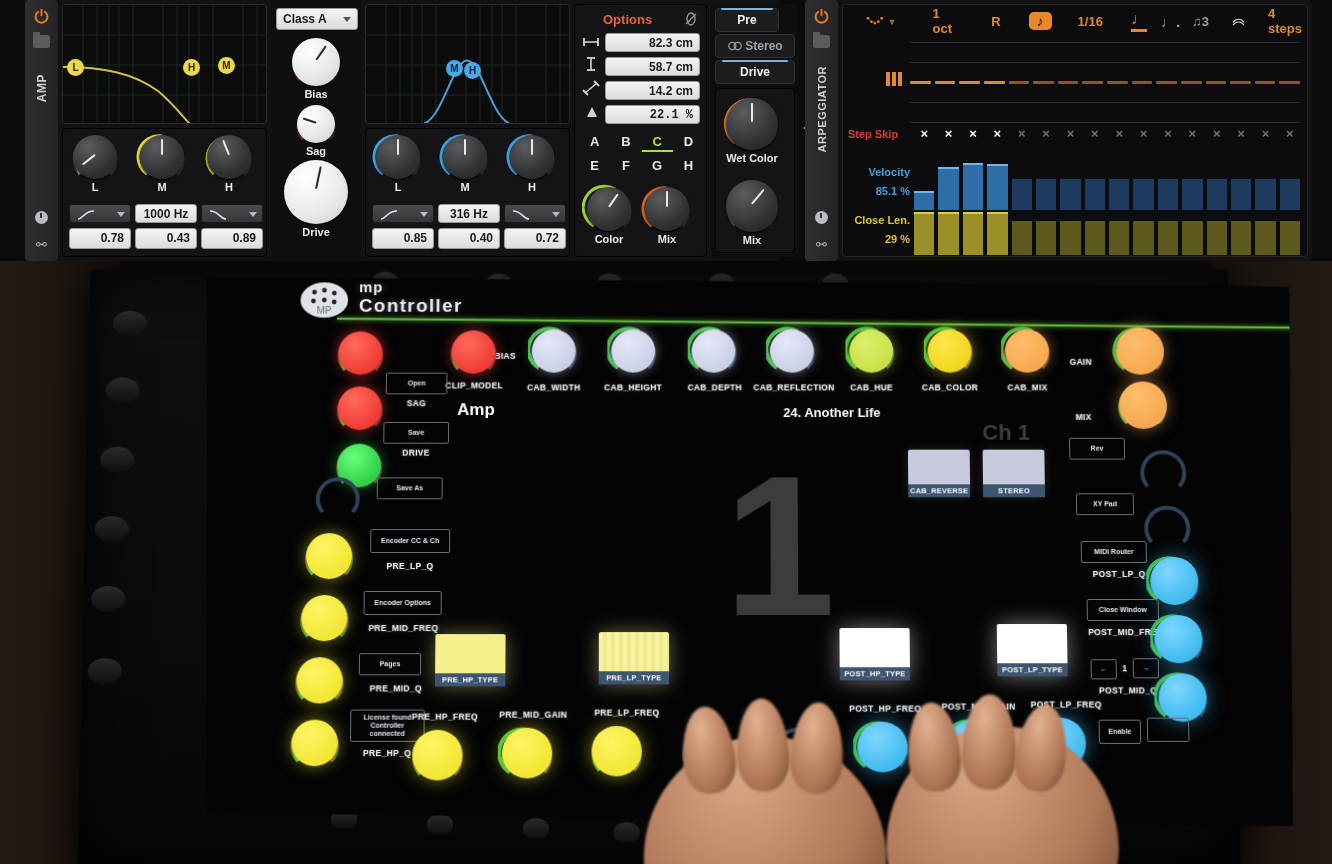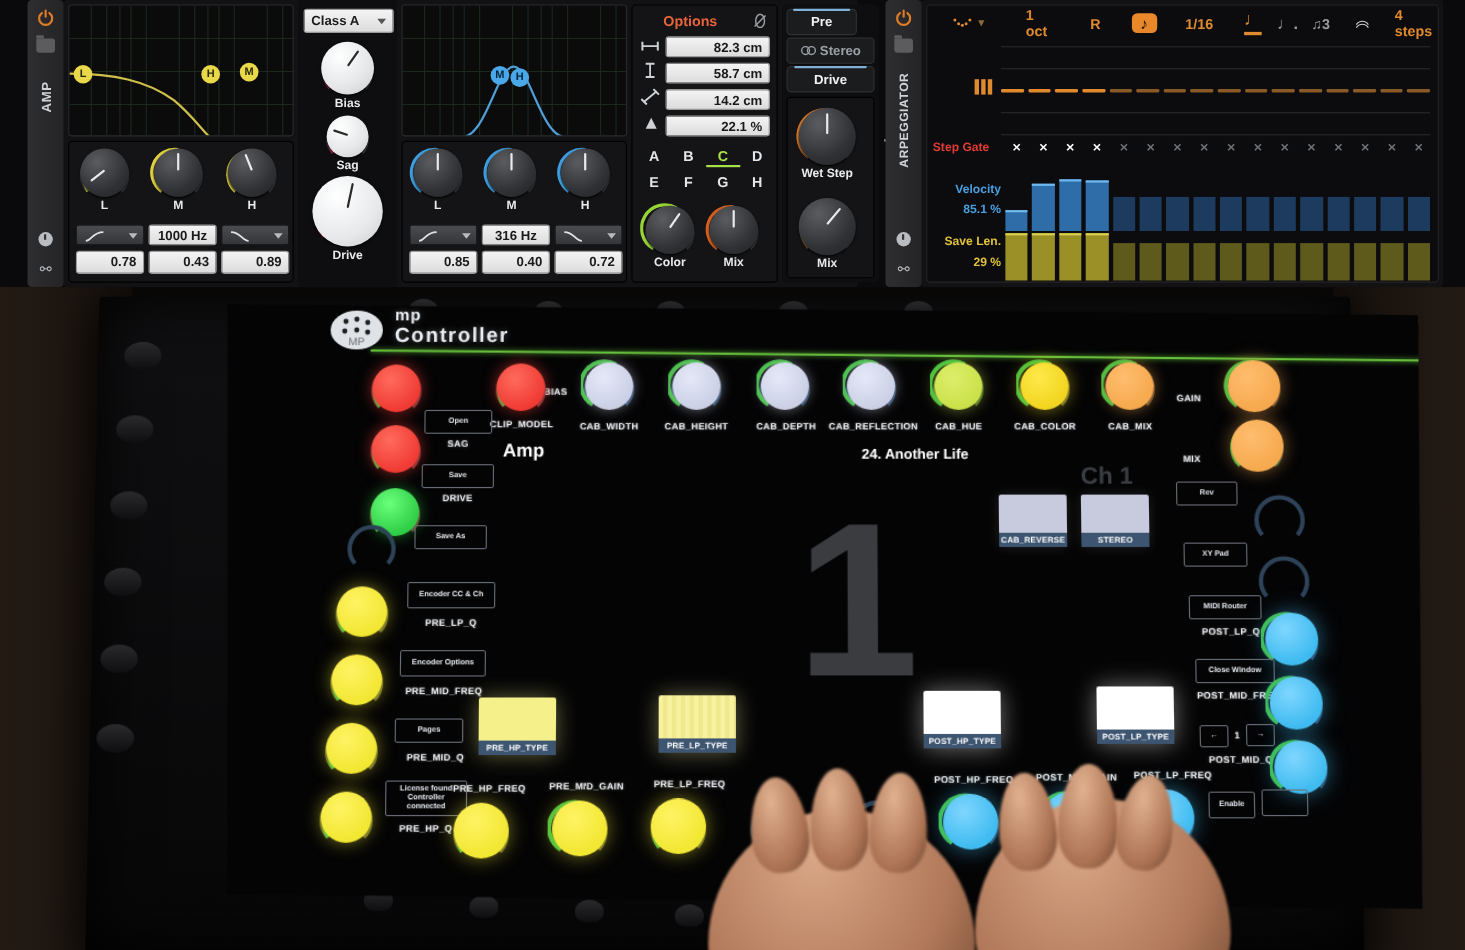--- a/index.html
+++ b/index.html
@@ -389,21 +389,21 @@
       <svg style="position:absolute;left:7px;top:75px;" width="18" height="16" viewBox="0 0 18 16">
         <line x1="3" y1="13" x2="15" y2="3" stroke="#cfd3d8" stroke-width="1.6"></line>
         <line x1="1" y1="10" x2="6" y2="15" stroke="#cfd3d8" stroke-width="1.8"></line>
         <line x1="12" y1="1" x2="17" y2="6" stroke="#cfd3d8" stroke-width="1.8"></line>
       </svg>
       <div class="fld" style="position:absolute;left:30px;top:76px;width:95px;height:19px;">14.2 cm</div>
 
       <svg style="position:absolute;left:9px;top:100px;" width="16" height="14" viewBox="0 0 16 14">
         <path d="M8 2 L13 12 L3 12 Z" fill="#cfd3d8"></path>
       </svg>
-      <div class="fld" style="position:absolute;left:30px;top:100px;width:95px;height:19px;">22.1 %</div>
+      <div class="fld" style="position:absolute;left:30px;top:100px;width:95px;height:19px;font-family:Liberation Mono, monospace;">22.1 %</div>
 
       <div class="abcd" style="position:absolute;left:4px;top:128px;width:125px;">
         <div>A</div>
         <div>B</div>
         <div class="on">C</div>
         <div>D</div>
       </div>
       <div class="abcd" style="position:absolute;left:4px;top:152px;width:125px;">
         <div>E</div>
         <div>F</div>
@@ -446,21 +446,21 @@
       <div style="position:absolute;left:4px;top:84px;width:80px;height:165px;background:#141416;border:1px solid #000;border-radius:4px;"></div>
 
       <div style="position:absolute;left:15px;top:94px;">
         <svg class="arc" width="62" height="62" viewBox="0 0 62 62">
           <path d="M14 50 A24 24 0 1 1 48 50" fill="none" stroke="#3a3c40" stroke-width="3"></path>
           <path d="M14 50 A24 24 0 0 1 31 7" fill="none" stroke="#e07b26" stroke-width="3"></path>
         </svg>
         <div class="knob" style="width:52px;height:52px;">
             <div class="ptr" style="transform:rotate(0deg);"></div>
           </div>
-        <div class="klabel" style="font-size:11px;">Wet Step</div>
+        <div class="klabel" style="font-size:11px;">Wet Color</div>
       </div>
 
       <div style="position:absolute;left:15px;top:176px;">
         <svg class="arc" width="62" height="62" viewBox="0 0 62 62">
           <path d="M14 50 A24 24 0 1 1 48 50" fill="none" stroke="#3a3c40" stroke-width="3"></path>
           <path d="M14 50 A24 24 0 0 1 50 18" fill="none" stroke="#e07b26" stroke-width="3.4"></path>
         </svg>
         <div class="knob" style="width:52px;height:52px;">
             <div class="ptr" style="transform:rotate(40deg);"></div>
           </div>
@@ -534,21 +534,21 @@
           <div class="seg" style="flex: 1 1 0%; background: rgb(138, 90, 38);"></div>
           <div class="seg" style="flex: 1 1 0%; background: rgb(138, 90, 38);"></div>
         </div>
     </div>
     <svg style="position:absolute;left:46px;top:70px;" width="20" height="18" viewBox="0 0 20 18">
       <rect x="2" y="2" width="4" height="14" fill="#e08a2e"></rect>
         <rect x="8" y="2" width="4" height="14" fill="#e08a2e"></rect>
       <rect x="14" y="2" width="4" height="14" fill="#e08a2e"></rect>
     </svg>
 
-    <div style="position:absolute;left:10px;top:128px;width:62px;color:#e03b34;font-size:11px;font-weight:bold;">Step Gate</div>
+    <div style="position:absolute;left:10px;top:128px;width:62px;color:#e03b34;font-size:11px;font-weight:bold;">Step Skip</div>
     <div id="arp-skips" style="position:absolute;left:76px;top:126px;right:12px;display:flex;gap:4px;">
         <div class="xmark" style="flex: 1 1 0%; color: rgb(255, 255, 255);">×</div>
         <div class="xmark" style="flex: 1 1 0%; color: rgb(255, 255, 255);">×</div>
         <div class="xmark" style="flex: 1 1 0%; color: rgb(255, 255, 255);">×</div>
         <div class="xmark" style="flex: 1 1 0%; color: rgb(255, 255, 255);">×</div>
         <div class="xmark" style="flex: 1 1 0%; color: rgb(111, 115, 120);">×</div>
         <div class="xmark" style="flex: 1 1 0%; color: rgb(111, 115, 120);">×</div>
         <div class="xmark" style="flex: 1 1 0%; color: rgb(111, 115, 120);">×</div>
         <div class="xmark" style="flex: 1 1 0%; color: rgb(111, 115, 120);">×</div>
         <div class="xmark" style="flex: 1 1 0%; color: rgb(111, 115, 120);">×</div>
@@ -575,21 +575,21 @@
         <div style="flex: 1 1 0%; height: 31px; background: rgb(28, 59, 94); border-top: none;"></div>
         <div style="flex: 1 1 0%; height: 31px; background: rgb(28, 59, 94); border-top: none;"></div>
         <div style="flex: 1 1 0%; height: 31px; background: rgb(28, 59, 94); border-top: none;"></div>
         <div style="flex: 1 1 0%; height: 31px; background: rgb(28, 59, 94); border-top: none;"></div>
         <div style="flex: 1 1 0%; height: 31px; background: rgb(28, 59, 94); border-top: none;"></div>
         <div style="flex: 1 1 0%; height: 31px; background: rgb(28, 59, 94); border-top: none;"></div>
         <div style="flex: 1 1 0%; height: 31px; background: rgb(28, 59, 94); border-top: none;"></div>
         <div style="flex: 1 1 0%; height: 31px; background: rgb(28, 59, 94); border-top: none;"></div>
       </div>
 
-    <div style="position:absolute;left:8px;top:214px;width:64px;text-align:right;color:#e0c23a;font-size:11px;font-weight:bold;">Save Len.</div>
+    <div style="position:absolute;left:8px;top:214px;width:64px;text-align:right;color:#e0c23a;font-size:11px;font-weight:bold;">Close Len.</div>
     <div style="position:absolute;left:8px;top:233px;width:64px;text-align:right;color:#e0c23a;font-size:11px;font-weight:bold;">29 %</div>
     <div id="arp-gate" style="position:absolute;left:76px;top:212px;right:12px;height:43px;display:flex;gap:4px;align-items:flex-end;">
         <div style="flex: 1 1 0%; height: 43px; background: rgb(154, 144, 39); border-top: 2px solid rgb(216, 207, 74);"></div>
         <div style="flex: 1 1 0%; height: 43px; background: rgb(154, 144, 39); border-top: 2px solid rgb(216, 207, 74);"></div>
         <div style="flex: 1 1 0%; height: 43px; background: rgb(154, 144, 39); border-top: 2px solid rgb(216, 207, 74);"></div>
         <div style="flex: 1 1 0%; height: 43px; background: rgb(154, 144, 39); border-top: 2px solid rgb(216, 207, 74);"></div>
         <div style="flex: 1 1 0%; height: 33.54px; background: rgb(94, 90, 28); border-top: none;"></div>
         <div style="flex: 1 1 0%; height: 33.54px; background: rgb(94, 90, 28); border-top: none;"></div>
         <div style="flex: 1 1 0%; height: 33.54px; background: rgb(94, 90, 28); border-top: none;"></div>
         <div style="flex: 1 1 0%; height: 33.54px; background: rgb(94, 90, 28); border-top: none;"></div>

